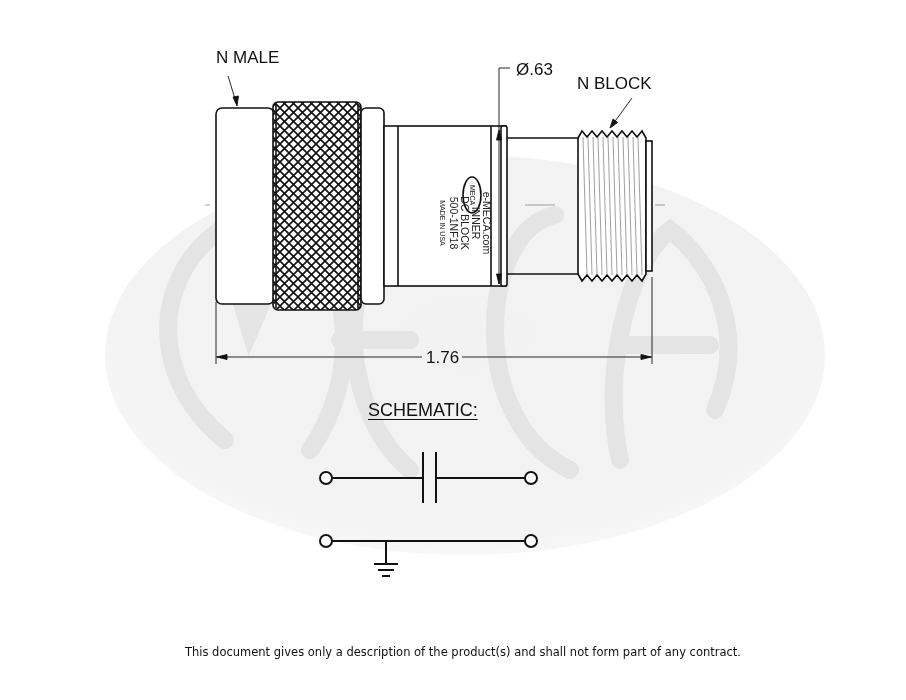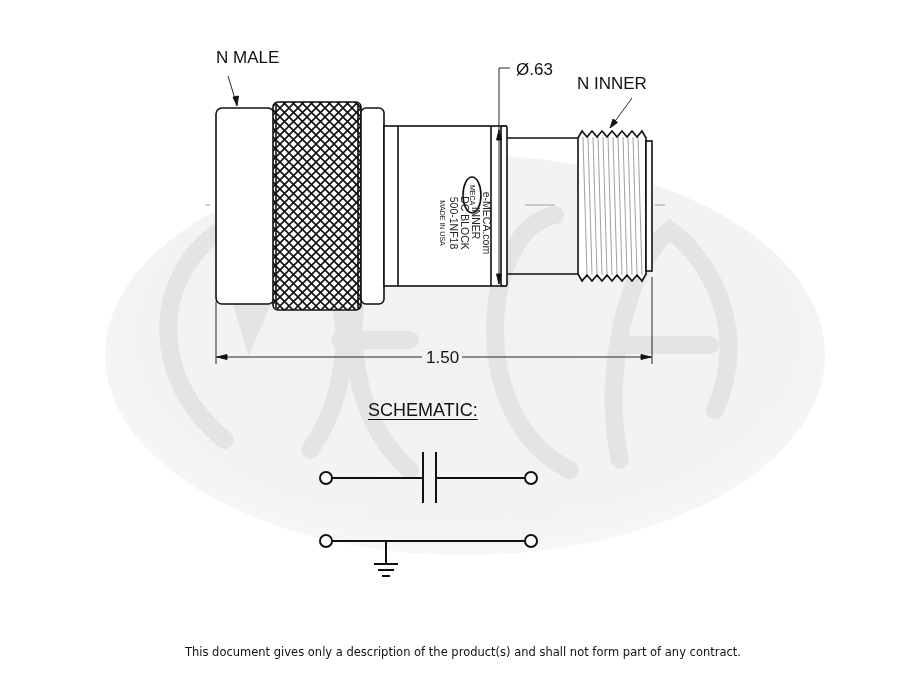--- a/index.html
+++ b/index.html
@@ -136,23 +136,23 @@
       <circle cx="316" cy="541" r="6"></circle>
       <circle cx="521" cy="541" r="6"></circle>
       <line x1="376" y1="541" x2="376" y2="564"></line>
       <line x1="364" y1="564" x2="388" y2="564"></line>
       <line x1="368" y1="570" x2="384" y2="570"></line>
       <line x1="372" y1="576" x2="380" y2="576"></line>
     </g>
   </svg>
 
   <div class="lbl callout" style="left:206px; top:48px;">N MALE</div>
-  <div class="lbl callout" style="left:567px; top:74px;">N INNER</div>
+  <div class="lbl callout" style="left:567px; top:74px;">N BLOCK</div>
   <div class="lbl callout" style="left:506px; top:60px;text-align:center;">Ø.63</div>
-  <div class="lbl callout" style="left:416px; top:348px;">1.50</div>
+  <div class="lbl callout" style="left:416px; top:348px;">1.76</div>
 
   <div class="body-text">
     <span class="t">e-MECA.com</span>
     <span class="t">INNER</span>
     <span class="t">DC BLOCK</span>
     <span class="t">500-1NF18</span>
     <span class="small">MADE IN USA</span>
   </div>
 
   <div class="lbl schem-title" style="left:358px; top:400px;">SCHEMATIC:</div>

